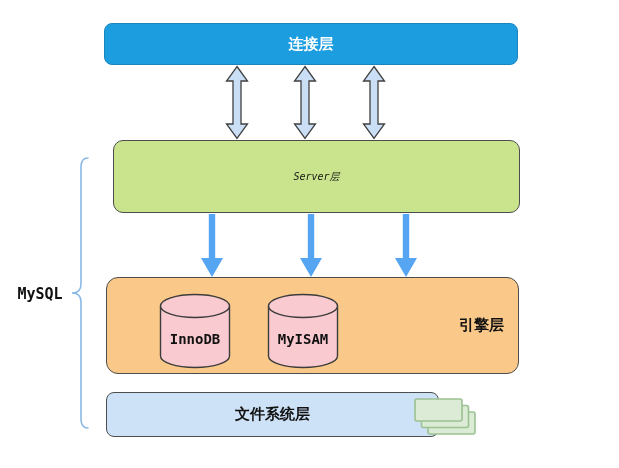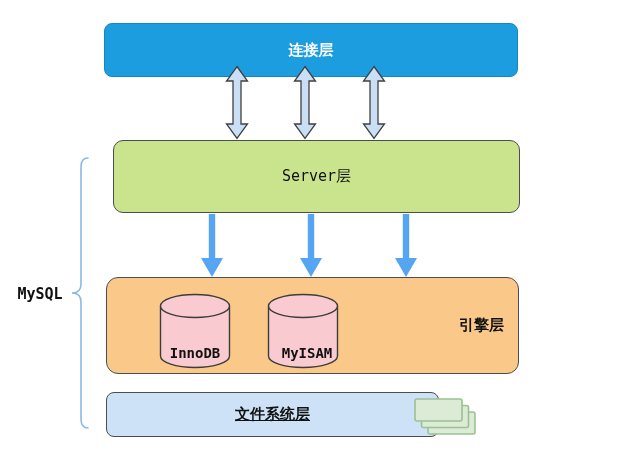--- a/index.html
+++ b/index.html
@@ -13,63 +13,64 @@
   }
 
   .layer {
     position: absolute;
     display: flex;
     align-items: center;
     justify-content: center;
     box-sizing: border-box;
   }
   .layer-connection {
-    left: 104px; top: 23px; width: 414px; height: 54px;
+    left: 104px; top: 23px; width: 414px; height: 42px;
     background: var(--connection-fill);
     border: 1px solid var(--connection-border);
     border-radius: 8px;
     color: #ffffff; font-weight: bold; font-size: 15px;
   }
   .layer-server {
     left: 113px; top: 140px; width: 407px; height: 73px;
     background: var(--server-fill);
     border: 1.4px solid var(--box-border);
     border-radius: 10px;
-    color: #111; font-size: 15px;
+    color: #111; font-size: 10px;
     font-family: "DejaVu Sans Mono", "Liberation Mono", monospace;
+    font-style: italic;
   }
   .layer-engine {
     left: 106px; top: 277px; width: 413px; height: 97px;
     background: var(--engine-fill);
     border: 1.4px solid var(--box-border);
     border-radius: 12px;
   }
   .layer-filesystem {
     left: 106px; top: 392px; width: 333px; height: 45px;
     background: var(--filesystem-fill);
     border: 1.4px solid var(--box-border);
     border-radius: 8px;
-    color: #111; font-weight: bold; font-size: 15px; text-decoration: underline;
+    color: #111; font-weight: bold; font-size: 15px;
   }
   .engine-label {
     position: absolute;
     left: 352px; top: 38px;
     font-weight: bold; font-size: 15px; color: #111;
   }
   .cylinder { position: absolute; width: 72px; height: 76px; }
   .cylinder svg { position: absolute; left: 0; top: 0; }
   .cyl-shape { fill: var(--cylinder-fill); stroke: var(--cylinder-border); stroke-width: 1.4; }
   .cylinder .cyl-label {
-    position: absolute; left: 0; top: 52px; width: 100%;
+    position: absolute; left: 0; top: 38px; width: 100%;
     text-align: center;
     font-family: "DejaVu Sans Mono", "Liberation Mono", monospace;
     font-weight: bold; font-size: 14px; color: #111;
   }
   .cyl-innodb { left: 52px; top: 15px; }
-  .cyl-myisam { left: 160px; top: 15px; padding-left: 8px; }
+  .cyl-myisam { left: 160px; top: 15px; }
   .cyl-memory { left: 256px; top: 15px; }
 
   .dbl-arrow { position: absolute; top: 65px; width: 24px; height: 75px; }
   .dbl-arrow-path { fill: var(--double-arrow-fill); stroke: var(--double-arrow-border); stroke-width: 1.3; }
   .dbl-1 { left: 225px; } .dbl-2 { left: 293px; } .dbl-3 { left: 362px; }
 
   .down-arrow { position: absolute; top: 214px; width: 22px; height: 63px; }
   .down-arrow-path { fill: var(--down-arrow-fill); }
   .down-1 { left: 201px; } .down-2 { left: 300px; } .down-3 { left: 395px; }
 

